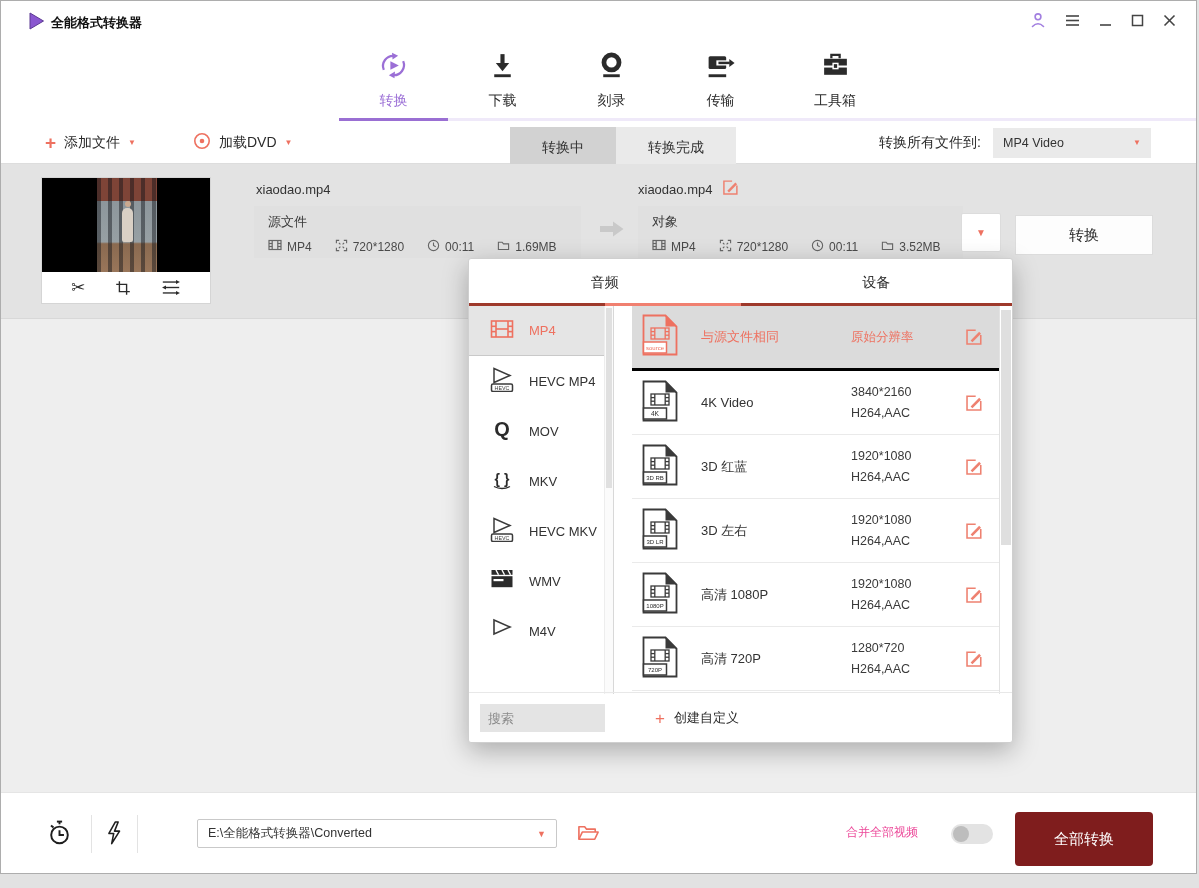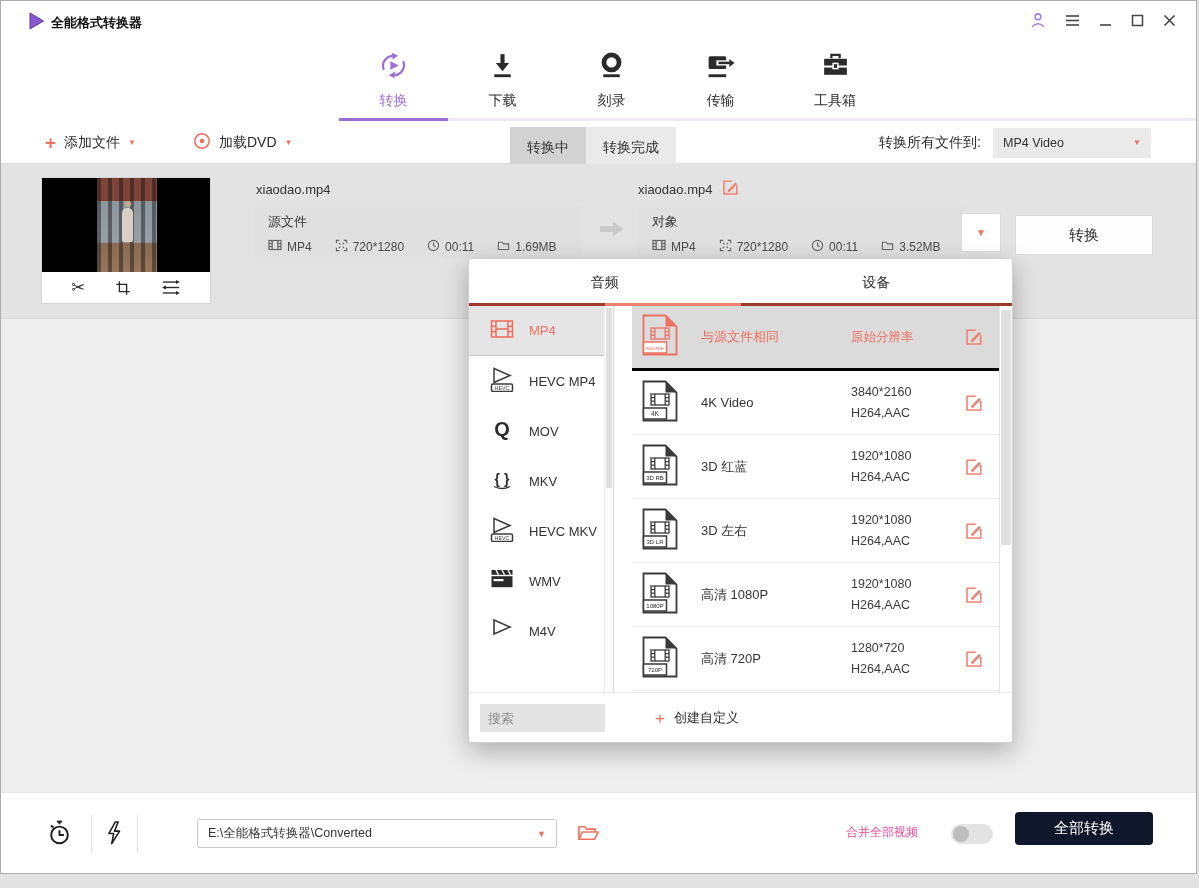--- a/index.html
+++ b/index.html
@@ -22,21 +22,21 @@
   .nav-underline-active { position:absolute; left:338px; top:117px; width:109px; height:3px; background:#9a6fd3; }
 
   
   .toolbar { position:absolute; left:0; right:0; top:121px; height:42px; background:#fff; border-bottom:1px solid #ddd; }
   .tb-group { position:absolute; top:0; height:41px; display:flex; align-items:center; gap:8px; cursor:pointer; }
   .coral { color:#ee7160; }
   .tb-plus { font-size:19px; font-weight:bold; line-height:1; }
   .tb-label { font-size:14px; color:#2b2b2b; }
   .caret { font-size:8px; color:#ee7160; }
   .filter-tabs { position:absolute; left:509px; top:5px; display:flex; }
-  .filter-tab { height:41px; padding:0 17px; display:flex; align-items:center; font-size:14px; color:#333; background:#eaeaea; cursor:pointer; }
+  .filter-tab { height:41px; padding:0 32px; display:flex; align-items:center; font-size:14px; color:#333; background:#eaeaea; cursor:pointer; }
   .filter-tab.active { background:#d2d2d2; }
   .convert-to { position:absolute; right:45px; top:0; height:41px; display:flex; align-items:center; gap:12px; }
   .convert-to .lbl { font-size:14px; color:#2b2b2b; }
   .convert-to .dd { width:158px; height:30px; background:#eaeaea; display:flex; align-items:center; padding:0 10px; font-size:12.5px; color:#333; cursor:pointer; }
   .convert-to .dd .caret { margin-left:auto; }
 
   
   .main-area { position:absolute; left:0; right:0; top:163px; bottom:81px; background:#eeeeee; }
   .file-row { position:absolute; left:0; right:0; top:0; height:155px; background:#e3e3e3; border-bottom:1px solid #d8d8d8; }
 
@@ -106,21 +106,21 @@
   
   .bottom-bar { position:absolute; left:0; right:0; bottom:0; height:81px; background:#fff; border-top:1px solid #e5e5e5; }
   .bb-icon { position:absolute; cursor:pointer; display:inline-flex; }
   .bb-sep { position:absolute; top:22px; width:1px; height:38px; background:#e3e3e3; }
   .out-label { position:absolute; left:172px; top:32px; font-size:20px; color:#2b2b2b;margin-left:24px; }
   .out-path { position:absolute; left:196px; top:26px; width:360px; height:29px; background:#fff; border:1px solid #c9c9c9; border-radius:2px; display:flex; align-items:center; padding:0 10px; font-size:12.5px; color:#333; cursor:pointer; }
   .out-path .caret { margin-left:auto; font-size:9px; }
   .merge-label { position:absolute; left:845px; top:31px; font-size:12px; color:#ec4899; }
   .toggle { position:absolute; left:950px; top:31px; width:42px; height:20px; background:#e3e3e3; border-radius:10px; cursor:pointer; }
   .toggle .knob { position:absolute; left:2px; top:2px; width:16px; height:16px; border-radius:50%; background:#bdbdbd; }
-  .convert-all-btn { position:absolute; left:1014px; top:19px; width:138px; height:33px; background:#0f172a; border-radius:4px; display:flex; align-items:center; justify-content:center; color:#fff; font-size:15px; cursor:pointer; }
+  .convert-all-btn { position:absolute; left:1014px; top:19px; width:138px; height:54px; background:#7f1d1d; border-radius:4px; display:flex; align-items:center; justify-content:center; color:#fff; font-size:15px; cursor:pointer; }
 
   svg text { font-family:"Liberation Sans","DejaVu Sans",sans-serif; }
 </style>
 </head>
 <body>
 
 <div id="window">
 
   <div class="titlebar">
     <span class="logo">

